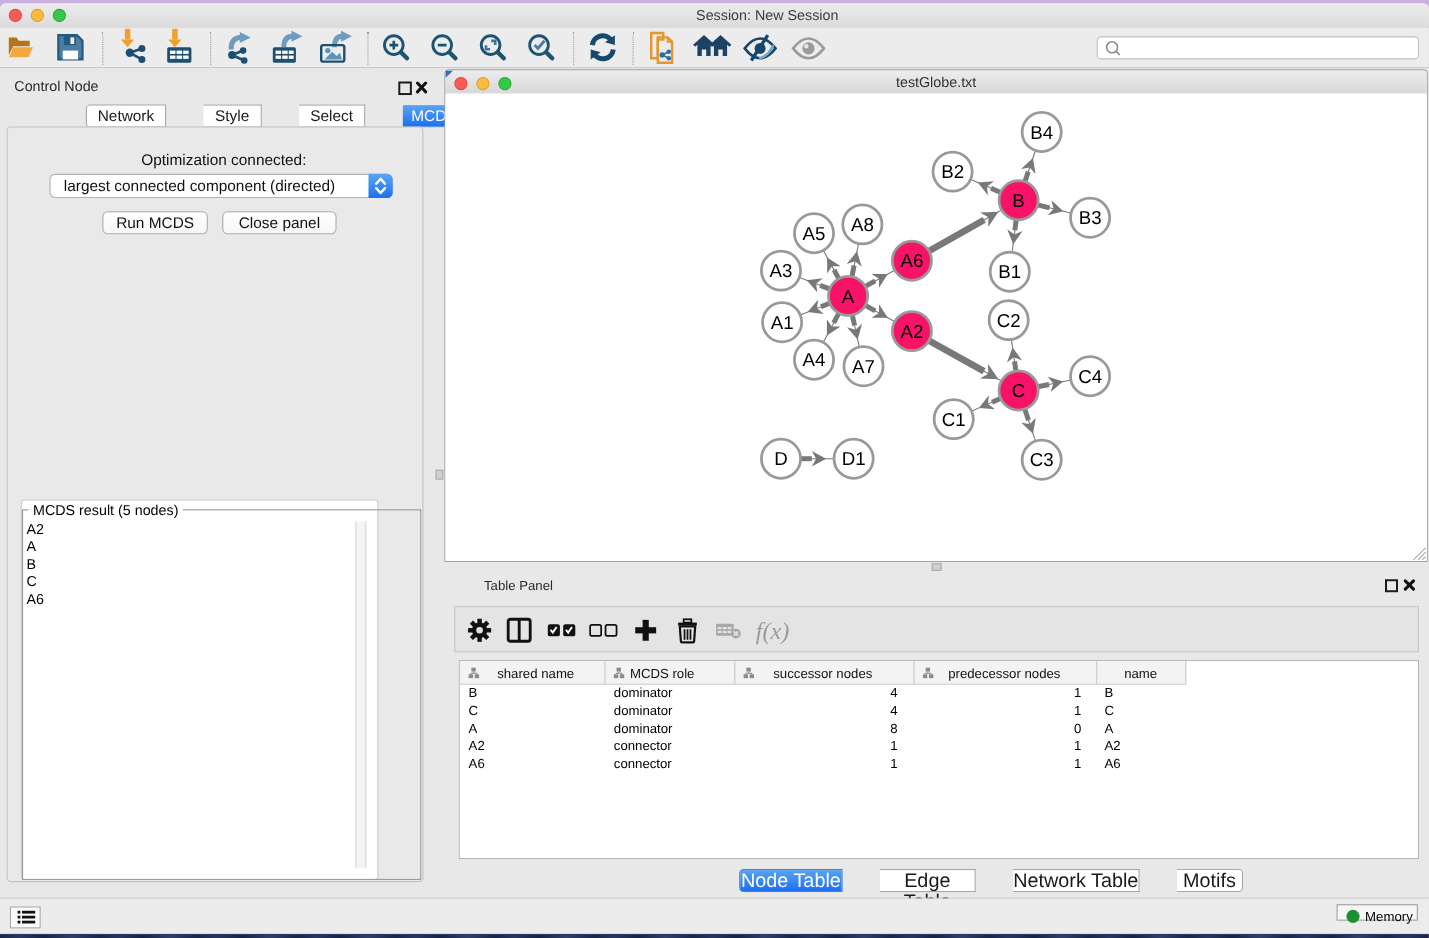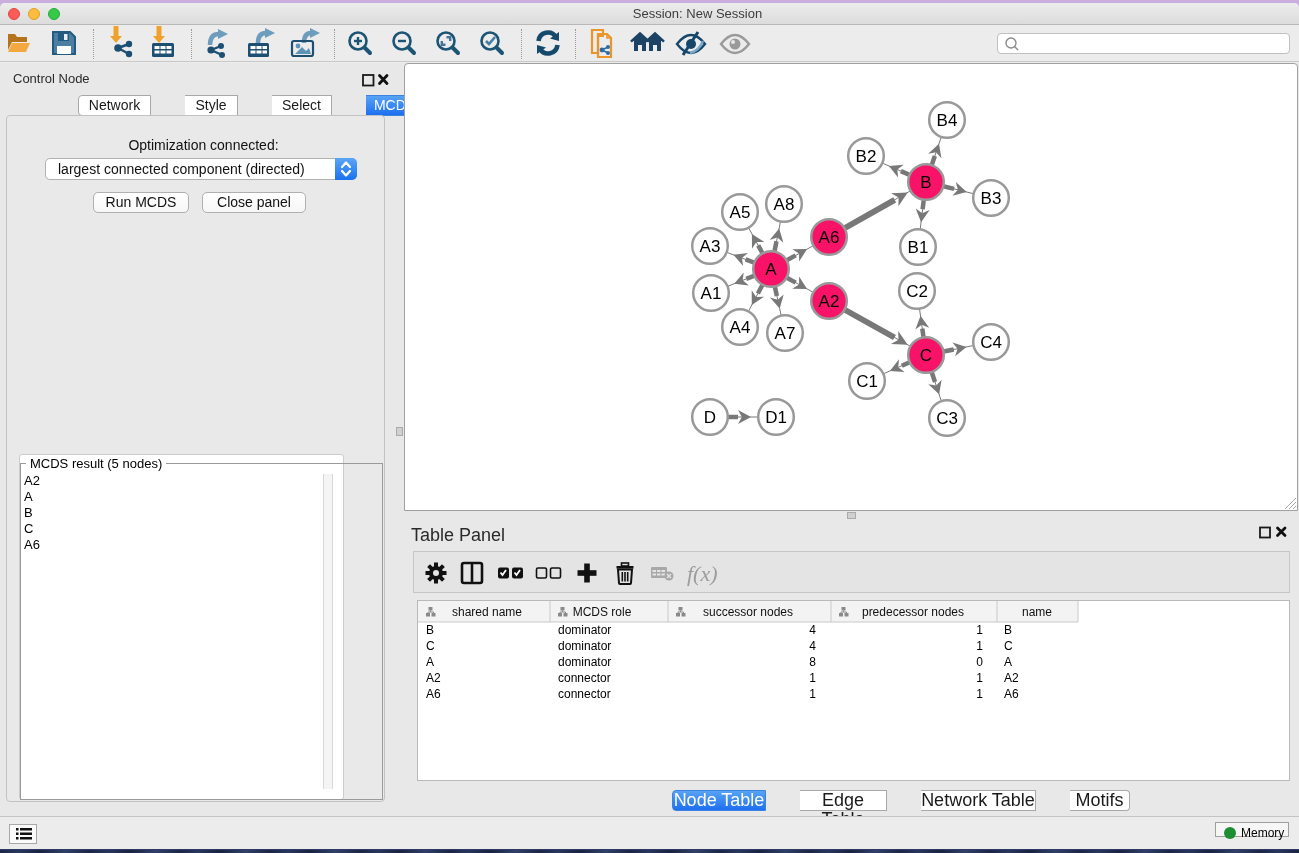--- a/index.html
+++ b/index.html
@@ -33,21 +33,21 @@
 #grp-border { position:absolute; left:0px; top:8px; width:363px; height:337px; border:1px solid #9a9a9a; }
 #grp-label { position:absolute; left:6px; top:1px; background:#fff; padding:0 4px; font-size:13px; color:#000; }
 #grp-list { position:absolute; left:4px; top:18px; width:340px; font-size:13px; line-height:16px; color:#000; }
 #grp-scroll { position:absolute; right:10px; top:19px; width:10px; height:315px; background:#f4f4f4; border-left:1px solid #d8d8d8; border-right:1px solid #d8d8d8; }
 
 #netframe { position:absolute; left:404px; top:63px; width:894px; height:448px; background:#fff; border:1px solid #a0a0a0; border-radius:4px 4px 0 0; }
 #net-tbar { position:absolute; left:0; top:0; width:100%; height:21px; background:linear-gradient(#ededed,#d8d8d8); border-bottom:1px solid #b0b0b0; border-radius:4px 4px 0 0; }
 #net-title { position:absolute; top:3px; width:100%; text-align:center; font-size:13px; color:#333; }
 #canvas { position:absolute; left:0; top:22px; width:892px; height:424px; background:#fff; }
 
-#tp-title { position:absolute; left:411px; top:525px; font-size:18px; color:#2a2a2a; }
+#tp-title { position:absolute; left:440px; top:525px; font-size:12px; color:#2a2a2a; }
 #tp-toolbar { position:absolute; left:413px; top:551px; width:877px; height:42px; background:#e4e4e4; border:1px solid #c6c6c6; }
 #tp-table { position:absolute; left:417px; top:600px; width:873px; height:181px; background:#fff; border:1px solid #b9b9b9; font-size:12px; }
 
 #statussep { position:absolute; left:0; top:816px; width:1299px; height:1px; background:#c4c4c4; }
 #statusbar { position:absolute; left:0; top:817px; width:1299px; height:32px; background:#ececec; }
 #listbtn { position:absolute; left:9px; top:824px; width:28px; height:20px; background:#fafafa; border:1px solid #a8a8a8; }
 #membtn { position:absolute; left:1215px; top:822px; width:74px; height:15px; background:#f6f6f6; border:1px solid #9f9f9f; font-size:12px; line-height:21px; }
 #dock { position:absolute; left:0; top:849px; width:1299px; height:4px; background:repeating-linear-gradient(90deg,#1c2546 0px,#2a3560 18px,#1a2240 40px,#323f6a 65px,#1c2546 90px); border-top:1px solid #2e3a66; }
 .dimple { position:absolute; background:#d0d0d0; border:1px solid #aaa; }
 </style>
@@ -242,20 +242,29 @@
   <div class="btn" style="left:195px; top:76px; width:104px; height:21px; line-height:19px;">Close panel</div>
   <div id="grp">
     <div id="grp-border"></div>
     <div id="grp-label">MCDS result (5 nodes)</div>
     <div id="grp-list">A2<br>A<br>B<br>C<br>A6</div>
     <div id="grp-scroll"></div>
   </div>
 </div>
 
 <div id="netframe">
+  <div id="net-tbar">
+    <svg width="12" height="12" style="position:absolute;left:0;top:0">
+        <path d="M 0,0 L 7,0 L 0,7 Z" fill="#3e6eb4"></path>
+      </svg>
+    <div class="tl" style="left:8px; top:6px; width:12px; height:12px; background:#fc5b57; border:1px solid #e2463d;"></div>
+    <div class="tl" style="left:28px; top:6px; width:12px; height:12px; background:#fcbc40; border:1px solid #dfa023;"></div>
+    <div class="tl" style="left:48px; top:6px; width:12px; height:12px; background:#35c94a; border:1px solid #27aa35;"></div>
+    <div id="net-title">testGlobe.txt</div>
+  </div>
   <div id="canvas">
     <svg id="graph" width="892" height="424" viewBox="0 0 892 424">
 <line x1="366.0" y1="183.0" x2="335.0" y2="126.0" stroke="#787878" stroke-width="1"></line>
 <line x1="366.0" y1="183.0" x2="353.2" y2="159.4" stroke="#787878" stroke-width="4.5"></line>
 <polygon points="346.9,148.0 359.3,156.0 351.3,156.0 347.0,162.7" fill="#787878"></polygon>
 <line x1="366.0" y1="183.0" x2="379.0" y2="118.0" stroke="#787878" stroke-width="1"></line>
 <line x1="366.0" y1="183.0" x2="371.5" y2="155.3" stroke="#787878" stroke-width="4.5"></line>
 <polygon points="374.1,142.5 378.4,156.6 372.3,151.4 364.7,153.9" fill="#787878"></polygon>
 <line x1="366.0" y1="183.0" x2="305.0" y2="160.0" stroke="#787878" stroke-width="1"></line>
 <line x1="366.0" y1="183.0" x2="340.6" y2="173.4" stroke="#787878" stroke-width="4.5"></line>

